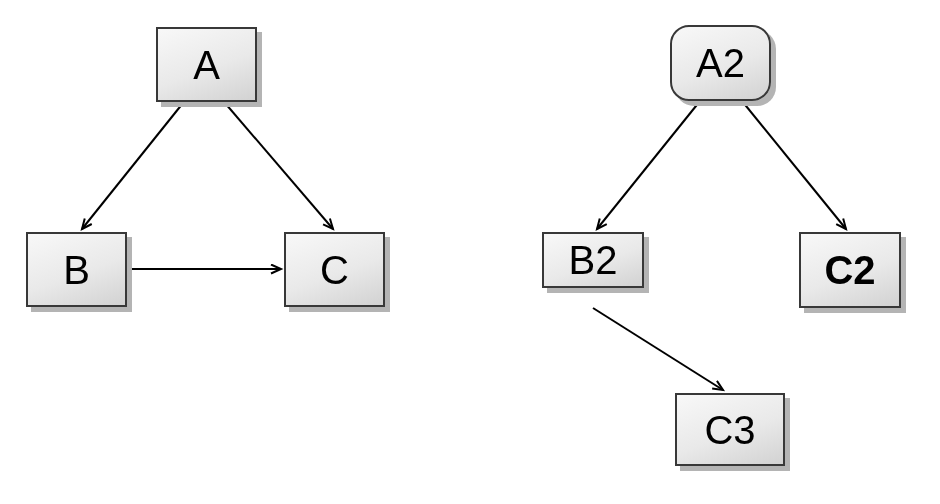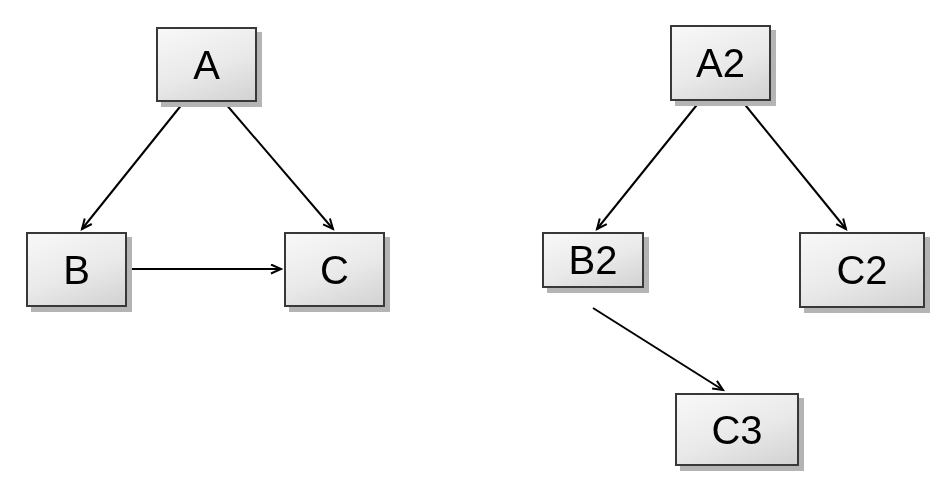--- a/index.html
+++ b/index.html
@@ -69,26 +69,26 @@
   <div id="node-layer">
       <div class="node" style="left: 156px; top: 27px; width: 101px; height: 75px;">
         <span class="node-label">A</span>
       </div>
       <div class="node" style="left: 26px; top: 232px; width: 101px; height: 75px;">
         <span class="node-label">B</span>
       </div>
       <div class="node" style="left: 284px; top: 232px; width: 101px; height: 75px;">
         <span class="node-label">C</span>
       </div>
-      <div class="node" style="left: 670px; top: 25px; width: 101px; height: 76px;">
+      <div class="node" style="left: 670px; top: 25px; width: 101px; height: 76px; border-radius: 19px;">
         <span class="node-label">A2</span>
       </div>
       <div class="node" style="left: 542px; top: 232px; width: 102px; height: 56px;">
         <span class="node-label">B2</span>
       </div>
-      <div class="node" style="left: 799px; top: 232px; width: 126px; height: 76px;">
+      <div class="node" style="left: 799px; top: 232px; width: 102px; height: 76px; font-weight: bold;">
         <span class="node-label">C2</span>
       </div>
-      <div class="node" style="left: 675px; top: 393px; width: 124px; height: 73px;">
+      <div class="node" style="left: 675px; top: 393px; width: 110px; height: 73px;">
         <span class="node-label">C3</span>
       </div>
     </div>
 </div>
 
 </body></html>

